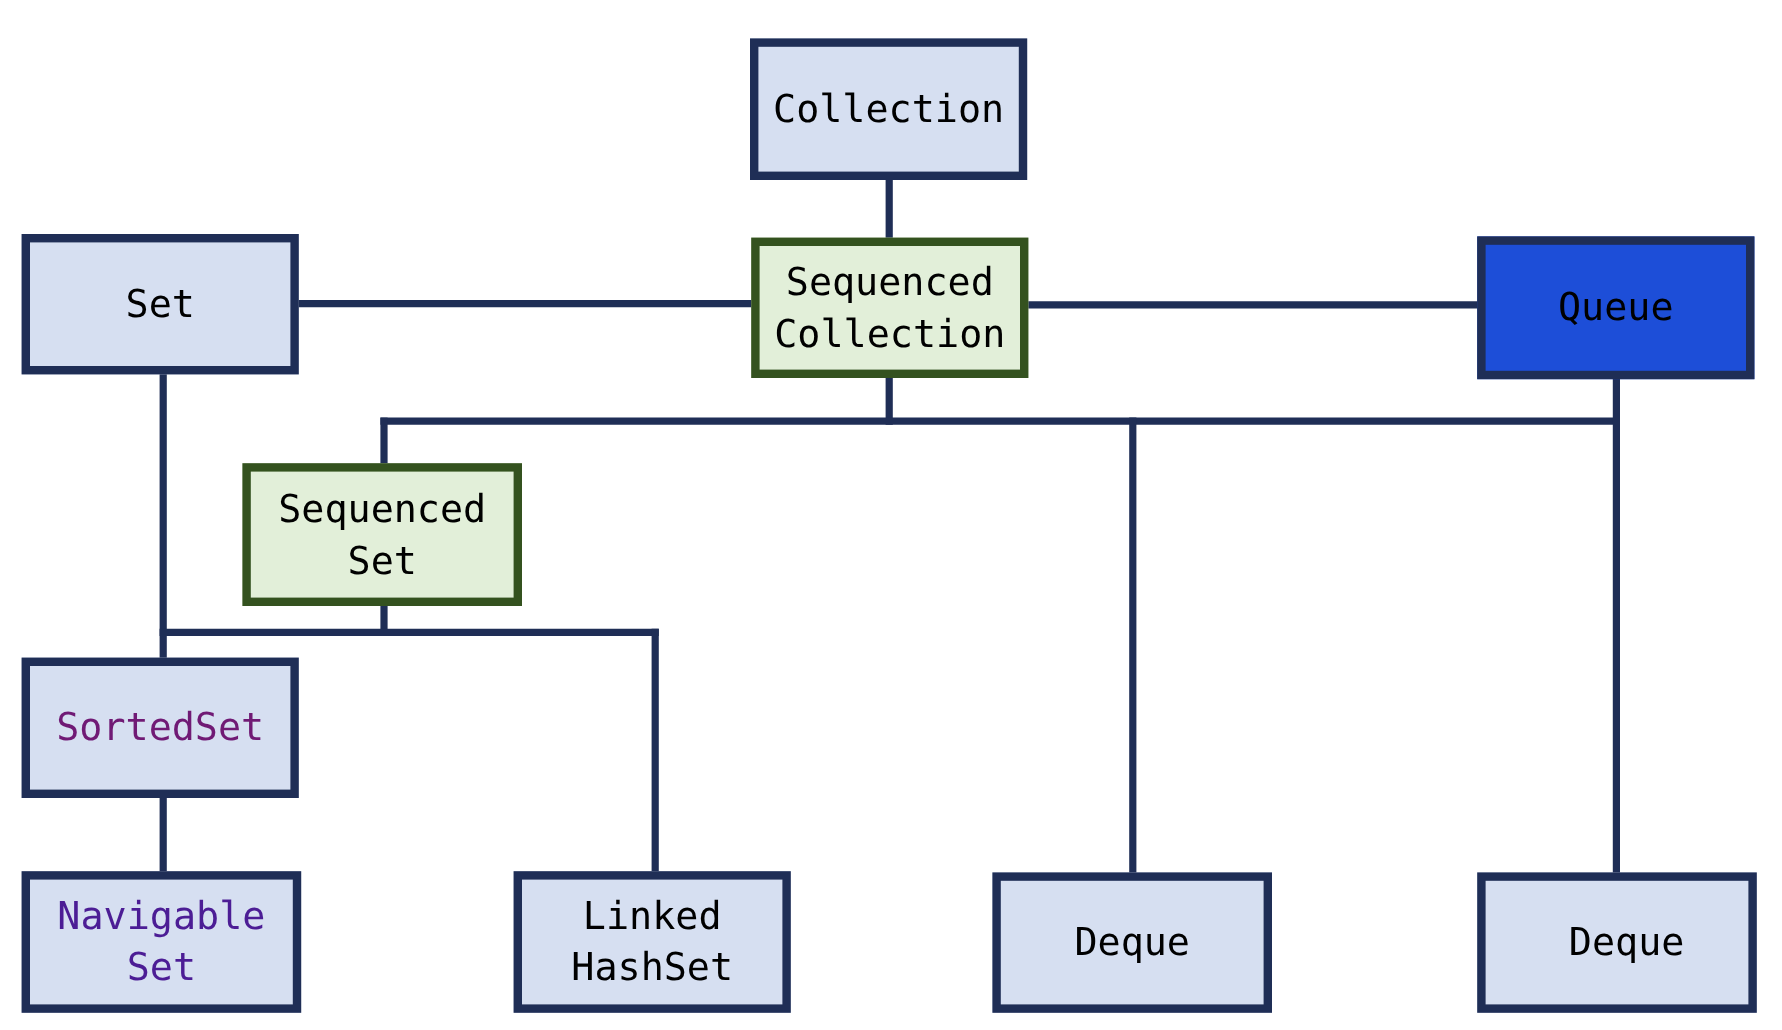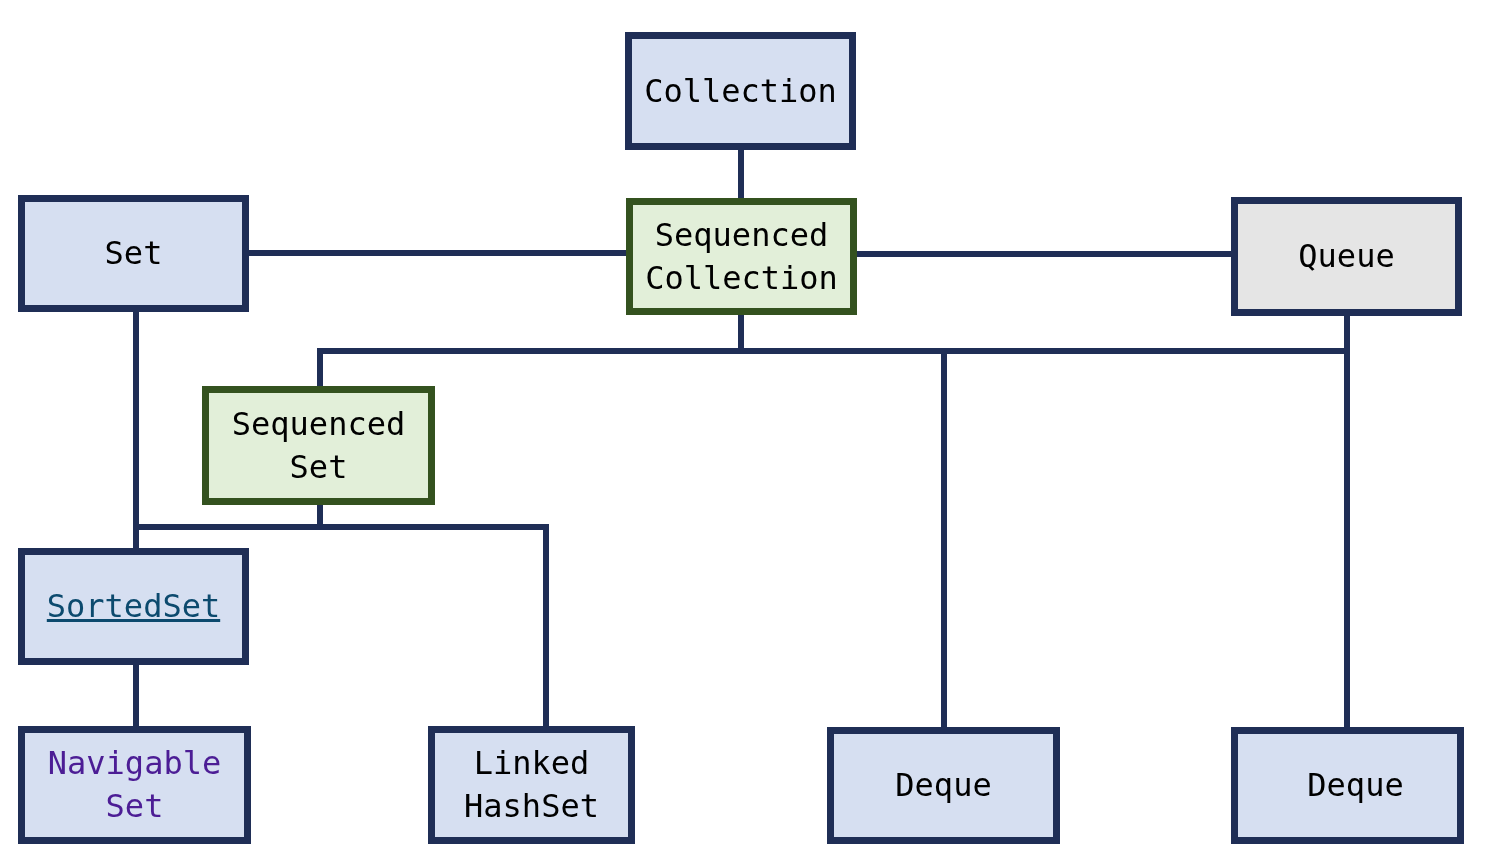--- a/index.html
+++ b/index.html
@@ -51,35 +51,35 @@
 <div class="node" style="left: 625px; top: 32px; width: 231px; height: 118px; background: rgb(214, 223, 241); border-color: rgb(31, 46, 86);">
       <span class="node-label" style="color: rgb(0, 0, 0);">Collection</span>
     </div>
     <div class="node" style="left: 18px; top: 195px; width: 231px; height: 117px; background: rgb(214, 223, 241); border-color: rgb(31, 46, 86);">
       <span class="node-label" style="color: rgb(0, 0, 0);">Set</span>
     </div>
     <div class="node" style="left: 626px; top: 198px; width: 231px; height: 117px; background: rgb(226, 239, 217); border-color: rgb(52, 82, 31);">
       <span class="node-label" style="color: rgb(0, 0, 0);">Sequenced
 Collection</span>
     </div>
-    <div class="node" style="left: 1231px; top: 197px; width: 231px; height: 119px; background: #e5e5e5; border-color: rgb(31, 46, 86);">
+    <div class="node" style="left: 1231px; top: 197px; width: 231px; height: 119px; background: #1d4ed8; border-color: rgb(31, 46, 86);">
       <span class="node-label" style="color: rgb(0, 0, 0);">Queue</span>
     </div>
     <div class="node" style="left: 202px; top: 386px; width: 233px; height: 119px; background: rgb(226, 239, 217); border-color: rgb(52, 82, 31);">
       <span class="node-label" style="color: rgb(0, 0, 0);">Sequenced
 Set</span>
     </div>
     <div class="node" style="left: 18px; top: 548px; width: 231px; height: 117px; background: rgb(214, 223, 241); border-color: rgb(31, 46, 86);">
-      <span class="node-label" style="color: #0c4a6e; text-decoration: underline;">SortedSet</span>
+      <span class="node-label" style="color: #701a75;">SortedSet</span>
     </div>
     <div class="node" style="left: 18px; top: 726px; width: 233px; height: 118px; background: rgb(214, 223, 241); border-color: rgb(31, 46, 86);">
       <span class="node-label" style="color: #4c1d95;">Navigable
 Set</span>
     </div>
-    <div class="node" style="left: 428px; top: 726px; width: 207px; height: 118px; background: rgb(214, 223, 241); border-color: rgb(31, 46, 86);">
+    <div class="node" style="left: 428px; top: 726px; width: 231px; height: 118px; background: rgb(214, 223, 241); border-color: rgb(31, 46, 86);">
       <span class="node-label" style="color: rgb(0, 0, 0);">Linked
 HashSet</span>
     </div>
     <div class="node" style="left: 827px; top: 727px; width: 233px; height: 117px; background: rgb(214, 223, 241); border-color: rgb(31, 46, 86);">
       <span class="node-label" style="color: rgb(0, 0, 0);">Deque</span>
     </div>
     <div class="node" style="left: 1231px; top: 727px; width: 233px; height: 117px; background: rgb(214, 223, 241); border-color: rgb(31, 46, 86); padding-left: 16px;">
       <span class="node-label" style="color: rgb(0, 0, 0);">Deque</span>
     </div>
   </div>

